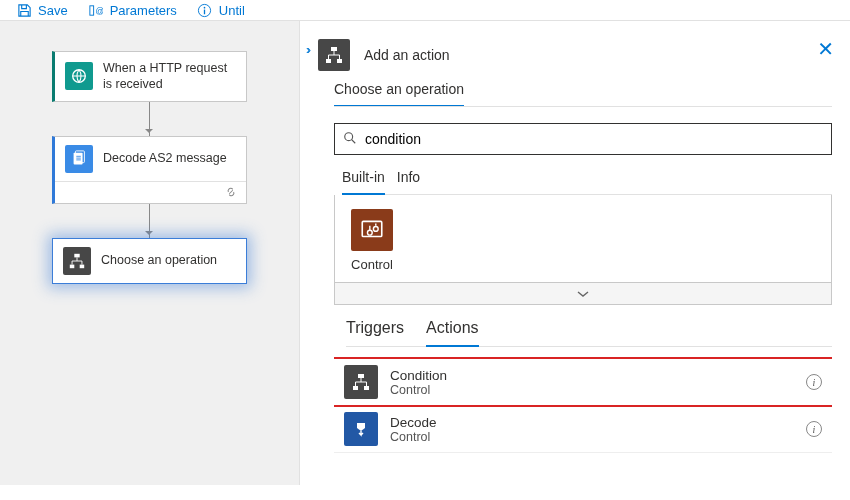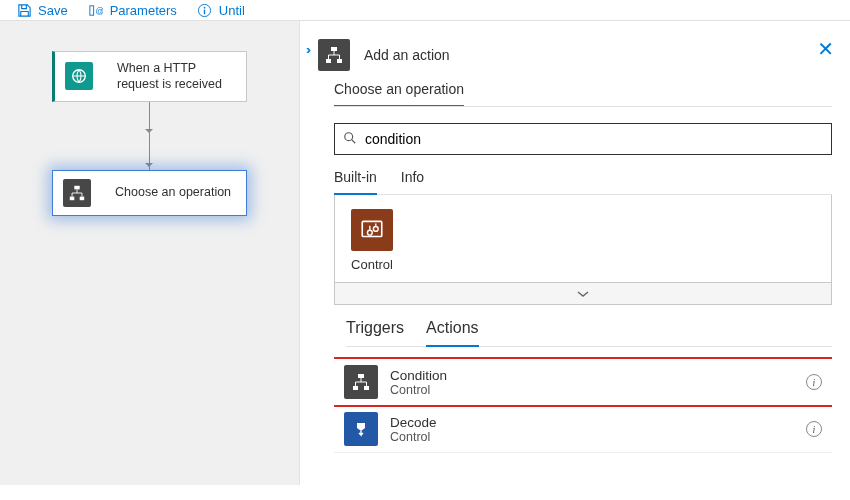--- a/index.html
+++ b/index.html
@@ -3,21 +3,21 @@
 <meta charset="utf-8">
 <style>
   * { box-sizing: border-box; margin: 0; padding: 0; font-family: "Segoe UI", Arial, sans-serif; }
   body { width: 850px; height: 500px; background: #fff; overflow: hidden; font-size: 13px; color: #323130; }
   .toolbar { height: 21px; border-bottom: 1px solid #e1e1e1; display: flex; align-items: center; padding: 8px 8px; gap: 4px; }
   .tool-btn { display: flex; align-items: center; gap: 6px; padding: 4px 8px; color: #0078d4; cursor: pointer; font-size: 13px; }
   .tool-btn .ico { width: 16px; height: 16px; display: flex; align-items: center; justify-content: center; }
   .main { display: flex; height: calc(500px - 36px); }
   .canvas { width: 300px; background: #f0f0f0; border-right: 1px solid #e1e1e1; position: relative; padding-top: 30px; display: flex; flex-direction: column; align-items: center; }
   .node { width: 195px; background: #fff; border: 1px solid #c8c8c8; position: relative; }
-  .node-header { display: flex; align-items: center; padding: 8px 10px; gap: 24px; }
+  .node-header { display: flex; align-items: center; padding: 8px 10px; gap: 10px; }
   .node-icon { width: 28px; height: 28px; border-radius: 2px; display: flex; align-items: center; justify-content: center; flex-shrink: 0; }
   .node-title { font-size: 12.5px; line-height: 1.3; }
   .node-http { border-left: 3px solid #0a7c71; }
   .node-http .node-icon { background: #109a8f; }
   .node-as2 { border-left: 3px solid #2f79d8; }
   .node-as2 .node-icon { background: #3a8be6; }
   .node-as2-sub { height: 22px; border-top: 1px solid #e1e1e1; display: flex; justify-content: flex-end; align-items: center; padding-right: 8px; color: #888; }
   .node-choose { border: 1px solid #3b7dd8; box-shadow: 0 0 14px 4px rgba(59,125,216,0.45); }
   .node-choose .node-icon { background: #474747; }
   .arrow { width: 1px; height: 34px; background: #888; position: relative; }
@@ -26,21 +26,21 @@
   .chev-collapse { position: absolute; left: 6px; top: 22px; color: #0078d4; font-size: 12px; letter-spacing: -3px; cursor: pointer; }
   .close-x { position: absolute; right: 16px; top: 16px; color: #0078d4; font-size: 20px; cursor: pointer; font-weight: 300; }
   .panel-head { display: flex; align-items: center; gap: 14px; margin-bottom: 10px; }
   .panel-head-icon { width: 32px; height: 32px; background: #474747; border-radius: 2px; display:flex;align-items:center;justify-content:center; }
   .panel-head-title { font-size: 14px; }
   .subtitle-wrap { margin-left: 16px; }
   .subtitle { display: inline-block; font-size: 14px; padding-bottom: 8px; border-bottom: 2px solid #0078d4; }
   .divider-thin { border-bottom: 1px solid #e1e1e1; margin-top: -1px; margin-left: 16px; }
   .search-box { margin: 16px 0 14px 16px; border: 1px solid #323130; height: 32px; display: flex; align-items: center; padding: 0 8px; gap: 8px; }
   .search-box input { border: none; outline: none; flex: 1; font-size: 14px; background: transparent; }
-  .src-tabs { display: flex; gap: 24px; margin-left: 16px; border-bottom: 1px solid #e1e1e1; }
+  .src-tabs { display: flex; gap: 12px; margin-left: 24px; border-bottom: 1px solid #e1e1e1; }
   .src-tab { padding-bottom: 8px; font-size: 14px; cursor: pointer; color: #323130; }
   .src-tab.active { border-bottom: 2px solid #0078d4; margin-bottom: -1px; }
   .connector-box { margin-left: 16px; border: 1px solid #c8c8c8; border-top: none; padding: 14px 16px 10px 16px; }
   .connector-item { display: inline-flex; flex-direction: column; align-items: center; gap: 6px; }
   .conn-icon { width: 42px; height: 42px; background: #8a3b1a; border-radius: 2px; display:flex; align-items:center; justify-content:center; }
   .conn-label { font-size: 13px; }
   .expand-bar { margin-left: 16px; border: 1px solid #c8c8c8; border-top: none; height: 22px; background: #f5f5f5; display:flex; align-items:center; justify-content:center; color:#666; cursor:pointer; }
   .ta-tabs { display:flex; gap: 22px; margin: 14px 0 0 28px; border-bottom: 1px solid #e1e1e1; }
   .ta-tab { padding-bottom: 8px; font-size: 16px; cursor: pointer; }
   .ta-tab.active { font-weight: 400; border-bottom: 2px solid #0078d4; margin-bottom: -1px; }
@@ -94,20 +94,37 @@
         <div class="node-icon">
           <svg width="18" height="18" viewBox="0 0 20 20">
               <circle cx="10" cy="10" r="7" fill="none" stroke="#fff" stroke-width="1.5"></circle>
               <path d="M3 10h14M10 3c3 4 3 10 0 14M10 3c-3 4-3 10 0 14" fill="none" stroke="#fff" stroke-width="1.2"></path>
             </svg>
         </div>
         <div class="node-title">When a HTTP request is received</div>
       </div>
     </div>
     <div class="arrow"></div>
+    <div class="node node-as2">
+      <div class="node-header">
+        <div class="node-icon">
+          <svg width="18" height="18" viewBox="0 0 20 20">
+              <rect x="4" y="3" width="10" height="13" fill="#fff" rx="1"></rect>
+              <rect x="6" y="1" width="10" height="13" fill="none" stroke="#fff" rx="1"></rect>
+              <path d="M7 7h5M7 9h5M7 11h5" stroke="#3a8be6" stroke-width="1"></path>
+            </svg>
+        </div>
+        <div class="node-title">Decode AS2 message</div>
+      </div>
+      <div class="node-as2-sub">
+        <svg width="14" height="14" viewBox="0 0 16 16">
+            <path d="M6 10l4-4M5 8a3 3 0 0 1 4-4l1 1M11 8a3 3 0 0 1-4 4l-1-1" fill="none" stroke="#888" stroke-width="1.2"></path>
+          </svg>
+      </div>
+    </div>
     <div class="arrow"></div>
     <div class="node node-choose">
       <div class="node-header">
         <div class="node-icon">
           <svg width="18" height="18" viewBox="0 0 20 20">
               <rect x="7" y="2" width="6" height="4" fill="#fff"></rect>
               <rect x="2" y="14" width="5" height="4" fill="#fff"></rect>
               <rect x="13" y="14" width="5" height="4" fill="#fff"></rect>
               <path d="M10 6v4M10 10H4.5v4M10 10h5.5v4" stroke="#fff" fill="none"></path>
             </svg>

